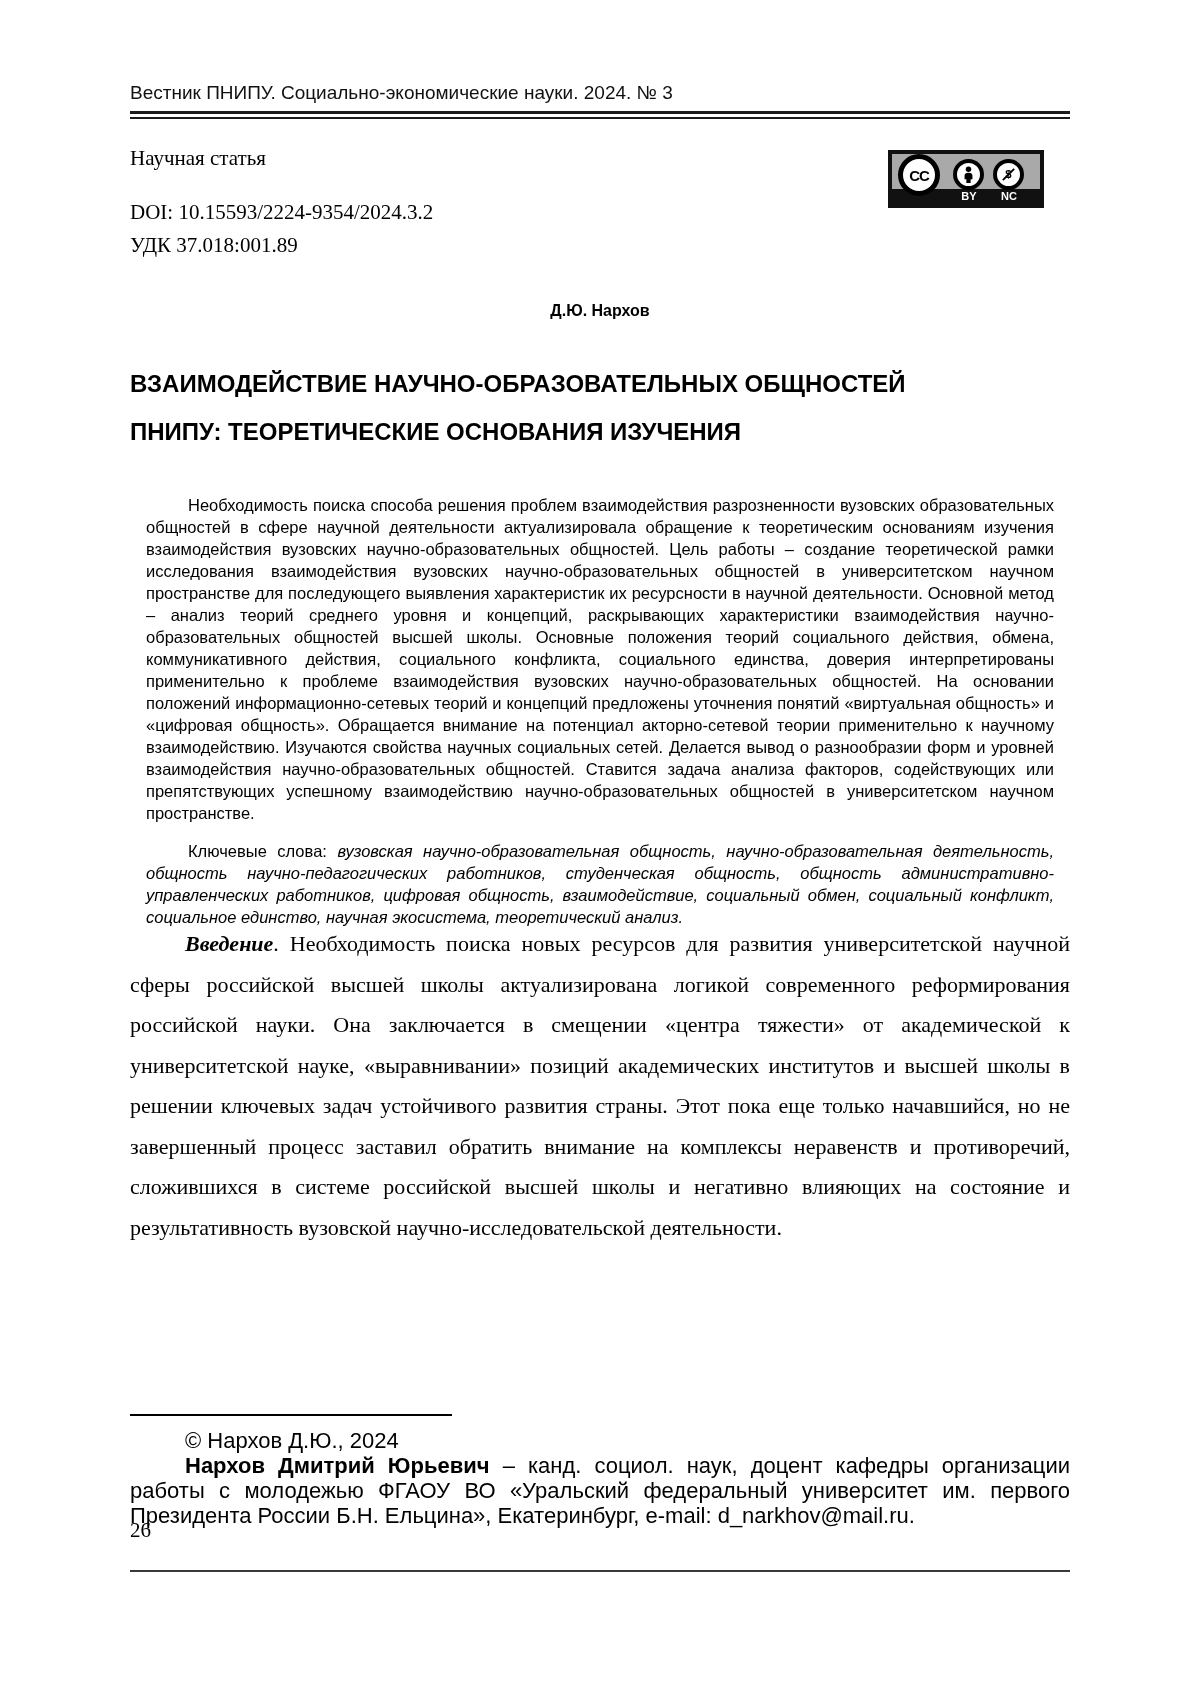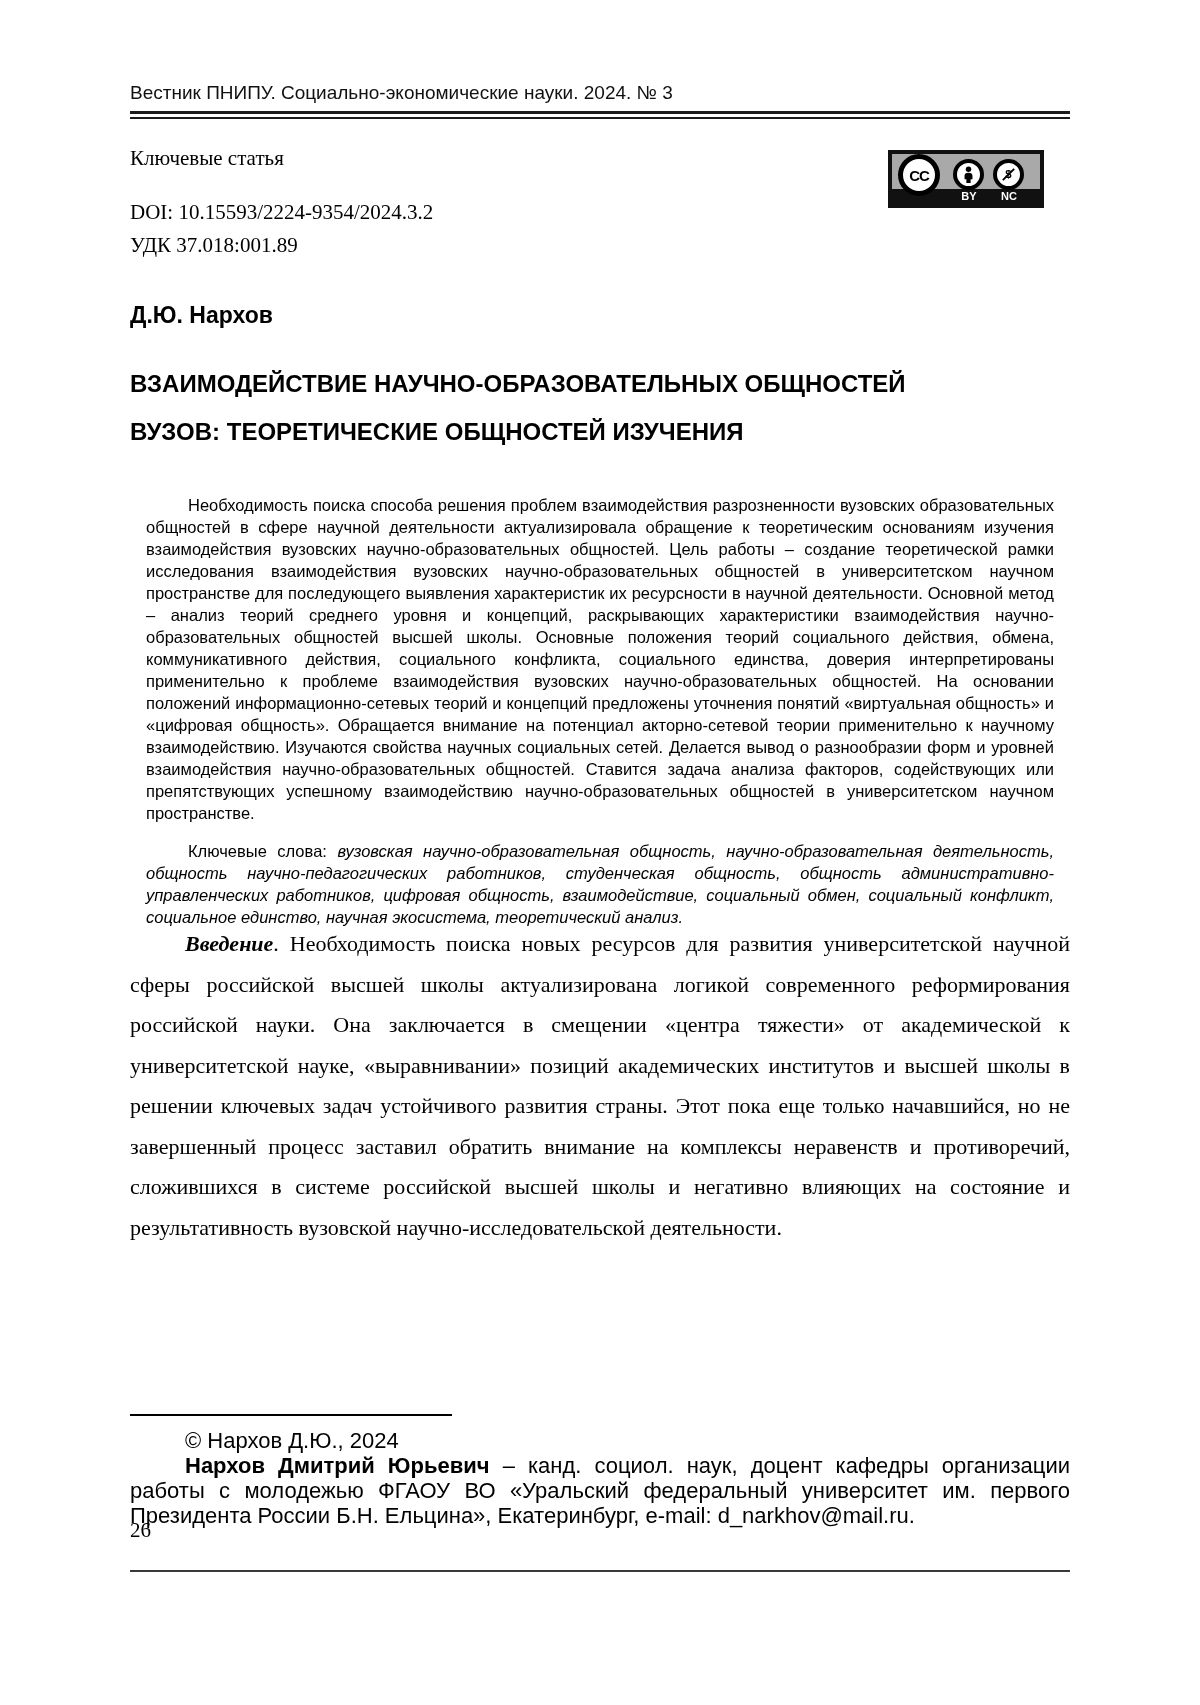--- a/index.html
+++ b/index.html
@@ -35,22 +35,22 @@
   .by-circle { left:61px; top:5px; width:31px; height:31px; border:4px solid #000; }
   .nc-circle { left:101px; top:5px; width:31px; height:31px; border:4px solid #000; }
   .badge-label {
     position:absolute; bottom:0px; width:32px; text-align:center;
     color:#fff; font-family:"Liberation Sans", sans-serif; font-size:11px; font-weight:bold; line-height:15px;
   }
   .by-label { left:61px; } .nc-label { left:101px; }
 
   .doi-block { left:130px; top:196px; font-size:21px; line-height:33px; }
 
-  .author-line { left:130px; top:302px; width:940px; text-align:left;
-    font-family:"Liberation Sans", sans-serif; font-weight:bold; font-size:23px; }
+  .author-line { left:130px; top:302px; width:940px; text-align:center;
+    font-family:"Liberation Sans", sans-serif; font-weight:bold; font-size:16px; }
   .article-title { left:130px; top:360px; width:940px; 
     font-family:"Liberation Sans", sans-serif; font-weight:bold; font-size:24px; line-height:48px; }
 
   .abstract-block { left:130px; top:478px; width:940px;
     font-family:"Liberation Sans", sans-serif; font-size:16.5px; line-height:22px;
     text-align:justify; hyphens:auto; -webkit-hyphens:auto; }
   .abstract-block p { margin:16px; text-indent:42px; }
   .keywords-para { font-style:italic; }
   .keywords-label { font-style:normal; }
 
@@ -71,21 +71,21 @@
   .page-number { left:130px; top:1518px; font-size:21px; }
 </style>
 </head>
 <body>
 
 <div class="page">
 
   <div class="abs journal-header">Вестник ПНИПУ. Социально-экономические науки. 2024. № 3</div>
   <div class="abs header-rule"></div>
 
-  <div class="abs article-type">Ключевые статья</div>
+  <div class="abs article-type">Научная статья</div>
 
   <div class="abs license-badge">
     <div class="badge-strip"></div>
     <div class="badge-circle cc-circle">
       <span>CC</span>
     </div>
     <div class="badge-circle by-circle">
       <svg width="15" height="17" viewBox="0 0 24 28">
         <circle cx="12" cy="5.5" r="4.5" fill="#000"></circle>
         <path d="M12 11c-4.5 0-6.5 2-6.5 5v6h3v6h7v-6h3v-6c0-3-2-5-6.5-5z" fill="#000"></path>
@@ -103,21 +103,21 @@
 
   <div class="abs doi-block">
     <div>DOI: 10.15593/2224-9354/2024.3.2</div>
     <div>УДК 37.018:001.89</div>
   </div>
 
   <div class="abs author-line">Д.Ю. Нархов</div>
 
   <div class="abs article-title">
     <div>ВЗАИМОДЕЙСТВИЕ НАУЧНО-ОБРАЗОВАТЕЛЬНЫХ ОБЩНОСТЕЙ</div>
-    <div>ВУЗОВ: ТЕОРЕТИЧЕСКИЕ ОБЩНОСТЕЙ ИЗУЧЕНИЯ</div>
+    <div>ПНИПУ: ТЕОРЕТИЧЕСКИЕ ОСНОВАНИЯ ИЗУЧЕНИЯ</div>
   </div>
 
   <div class="abs abstract-block">
     <p>Необходимость поиска способа решения проблем взаимодействия разрозненности вузовских образовательных общностей в сфере научной деятельности актуализировала обращение к теоретическим основаниям изучения взаимодействия вузовских научно-образовательных общностей. Цель работы – создание теоретической рамки исследования взаимодействия вузовских научно-образовательных общностей в университетском научном пространстве для последующего выявления характеристик их ресурсности в научной деятельности. Основной метод – анализ теорий среднего уровня и концепций, раскрывающих характеристики взаимодействия научно-образовательных общностей высшей школы. Основные положения теорий социального действия, обмена, коммуникативного действия, социального конфликта, социального единства, доверия интерпретированы применительно к проблеме взаимодействия вузовских научно-образовательных общностей. На основании положений информационно-сетевых теорий и концепций предложены уточнения понятий «виртуальная общность» и «цифровая общность». Обращается внимание на потенциал акторно-сетевой теории применительно к научному взаимодействию. Изучаются свойства научных социальных сетей. Делается вывод о разнообразии форм и уровней взаимодействия научно-образовательных общностей. Ставится задача анализа факторов, содействующих или препятствующих успешному взаимодействию научно-образовательных общностей в университетском научном пространстве.</p>
     <p class="keywords-para"><span class="keywords-label">Ключевые слова:</span>
       <span>вузовская научно-образовательная общность, научно-образовательная деятельность, общность научно-педагогических работников, студенческая общность, общность административно-управленческих работников, цифровая общность, взаимодействие, социальный обмен, социальный конфликт, социальное единство, научная экосистема, теоретический анализ.</span></p>
   </div>
 
   <div class="abs intro-block">
     <p><span class="intro-heading">Введение</span><span>. </span><span>Необходимость поиска новых ресурсов для развития университетской научной сферы российской высшей школы актуализирована логикой современного реформирования российской науки. Она заключается в смещении «центра тяжести» от академической к университетской науке, «выравнивании» позиций академических институтов и высшей школы в решении ключевых задач устойчивого развития страны. Этот пока еще только начавшийся, но не завершенный процесс заставил обратить внимание на комплексы неравенств и противоречий, сложившихся в системе российской высшей школы и негативно влияющих на состояние и результативность вузовской научно-исследовательской деятельности.</span></p>

